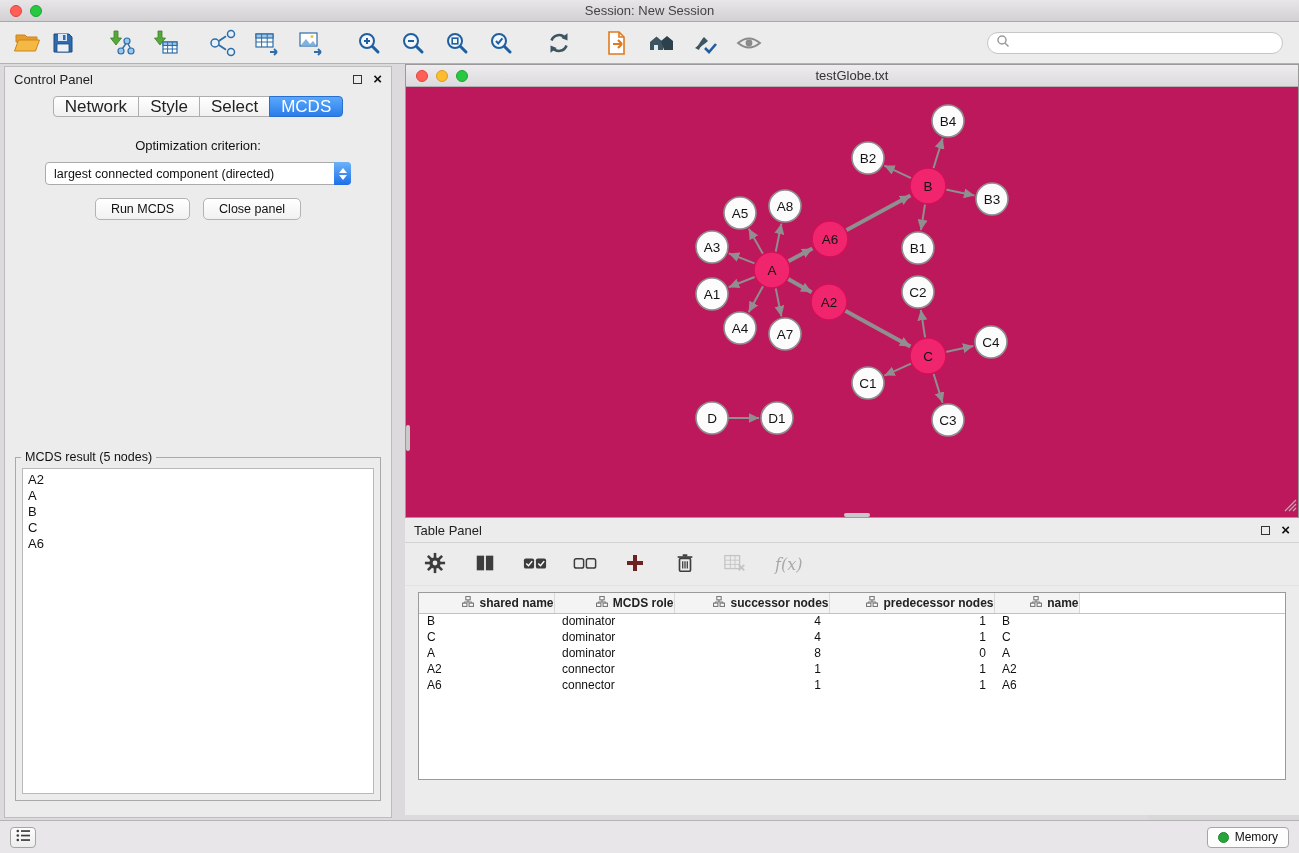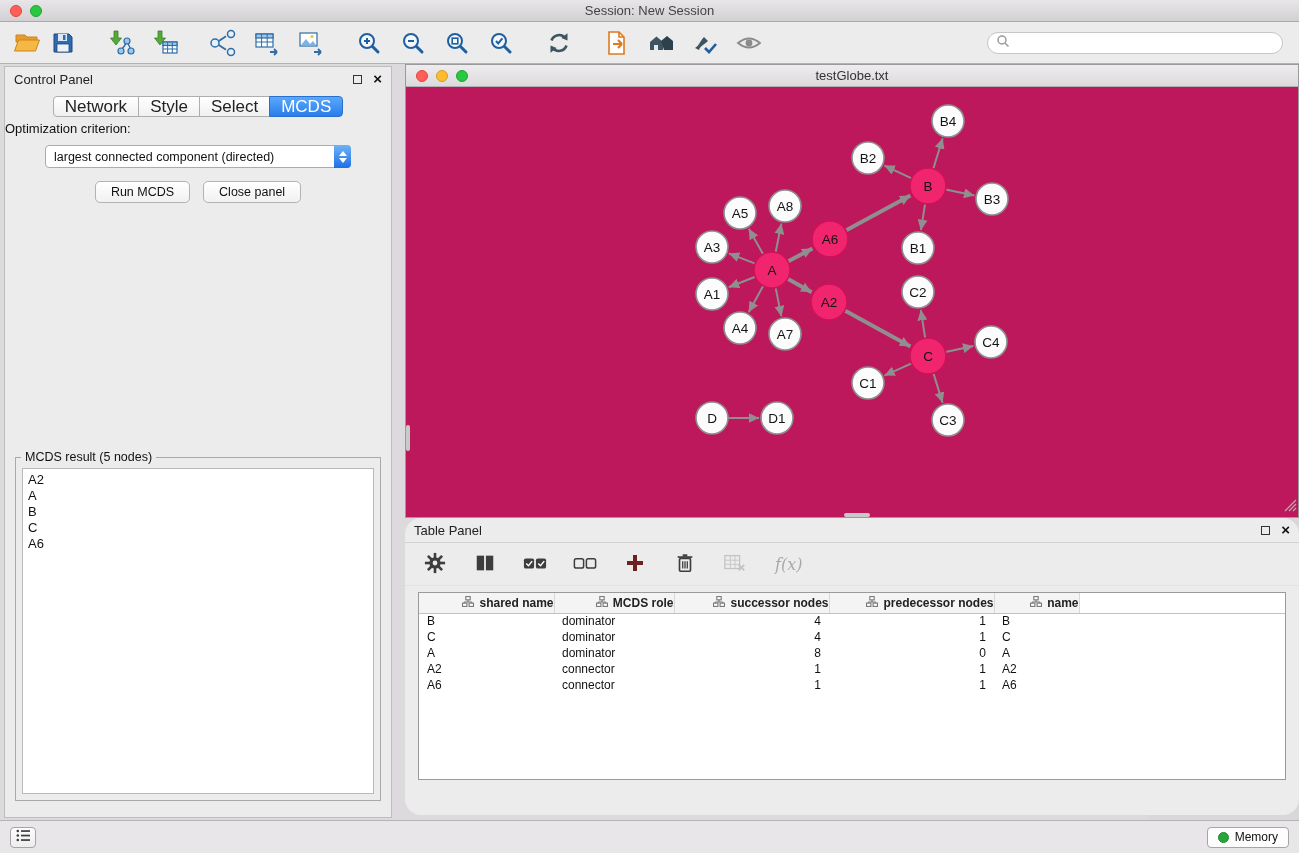--- a/index.html
+++ b/index.html
@@ -41,21 +41,21 @@
   .float-box { width:9px; height:9px; border:1.5px solid #333; display:inline-block; }
   .close-x { font-size:15px; font-weight:bold; color:#111; line-height:10px; }
 
   .cp-tabs { display:flex; justify-content:center; margin-top:5px; }
   .cp-tab { height:21px; padding:0 11px; font-size:17px; color:#222; display:flex; align-items:center;
     background:linear-gradient(#ffffff,#f0f0f0); border:1px solid #aeaeae; margin-left:-1px; }
   .cp-tab:first-child { border-radius:4px 0 0 4px; margin-left:0; }
   .cp-tab:last-child { border-radius:0 4px 4px 0; }
   .cp-tab.active { background:linear-gradient(#5aa9fe,#2a7de8); border-color:#2a6fd0; color:#fff; }
 
-  .opt-label { margin-top:4px; text-align:left; font-size:13px; color:#111; }
+  .opt-label { margin-top:21px; text-align:center; font-size:13px; color:#111; }
   .dropdown { margin:9px auto 0; width:306px; height:23px; background:#fff; border:1px solid #ababab;
     border-radius:4px; display:flex; align-items:center; position:relative; }
   .dropdown-text { font-size:12.5px; color:#111; padding-left:8px; flex:1; white-space:nowrap; overflow:hidden; }
   .dropdown-stepper { width:17px; height:23px; margin:-1px -1px -1px 0; border-radius:0 4px 4px 0;
     background:linear-gradient(#6db3f8,#1e6fe8); display:flex; flex-direction:column; align-items:center; justify-content:center; gap:2px; }
   .arr-up { width:0; height:0; border-left:4px solid transparent; border-right:4px solid transparent; border-bottom:5px solid #fff; }
   .arr-dn { width:0; height:0; border-left:4px solid transparent; border-right:4px solid transparent; border-top:5px solid #fff; }
 
   .btn-row { margin-top:13px; display:flex; justify-content:center; gap:13px; }
   .mac-btn { height:22px; padding:0 15px; font-size:12.5px; font-family:inherit; color:#111;
@@ -73,21 +73,21 @@
   .net-titlebar { height:22px; background:linear-gradient(#eeecee,#dcdadc); border-bottom:1px solid #b3b1b3;
     display:flex; align-items:center; position:relative; }
   .net-title { width:100%; text-align:center; font-size:13px; color:#333; }
   .net-canvas { position:relative; width:100%; height:430px; background:#be185d; overflow:hidden; }
   .net-canvas svg.graph { position:absolute; left:0; top:0; }
   .vthumb { position:absolute; left:0; top:338px; width:4px; height:26px; background:#c9c9c9; border-radius:2px; }
   .hthumb { position:absolute; bottom:0; left:438px; height:4px; width:26px; background:#c9c9c9; border-radius:2px; }
   .grip { position:absolute; right:1px; bottom:1px; }
 
   
-  .table-panel { position:absolute; left:405px; top:518px; width:894px; height:297px; background:#ececec;border-radius:16px; }
+  .table-panel { position:absolute; left:405px; top:518px; width:894px; height:297px; background:#ececec; }
   .tp-toolbar { height:44px; border-top:1px solid #d2d2d2; border-bottom:1px solid #e2e2e2;
     display:flex; align-items:center; padding-left:18px; gap:26px; }
   .tp-btn { width:24px; height:24px; display:flex; align-items:center; justify-content:center; background:none; border:none; }
   .fx-label { font-family:"DejaVu Serif","Liberation Serif",serif; font-style:italic; font-size:16px; color:#a9a9a9; margin-left:2px; }
   .table-wrap { margin:6px 13px 0; height:188px; border:1px solid #9a9a9a; background:#fff; overflow:hidden; }
   table.node-table { border-collapse:collapse; table-layout:fixed; width:100%; font-size:12px; }
   table.node-table th { height:20px; background:#f4f4f4; border-right:1px solid #d8d8d8; border-bottom:1px solid #c2c2c2;
     font-weight:bold; color:#222; text-align:right; white-space:nowrap; overflow:hidden; }
   table.node-table th.filler { background:#fff; border-right:none; }
   table.node-table td { height:16px; padding:0 8px; color:#111; white-space:nowrap; overflow:hidden; }

